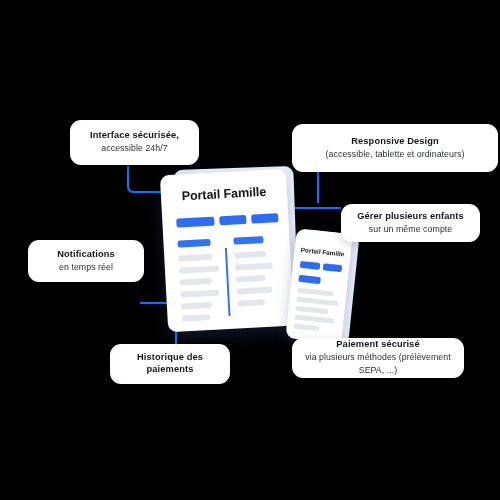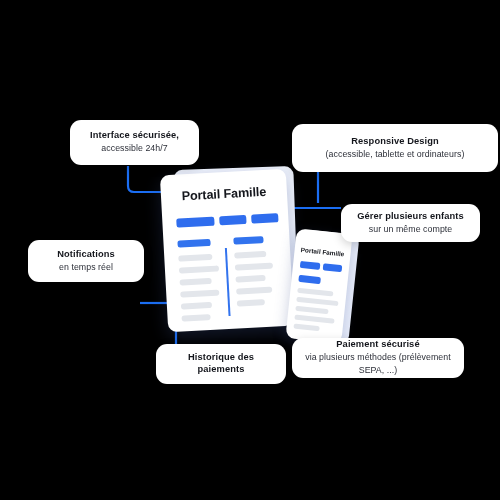--- a/index.html
+++ b/index.html
@@ -23,21 +23,21 @@
   .box .sub{
     font-size:8.8px;font-weight:400;color:#2c2f38;line-height:1.32;
     letter-spacing:.05px;margin-top:1px;
   }
 
   
   #box-interface   {left:70px; top:120px; width:129px;height:45px;}
   #box-responsive  {left:292px;top:124px; width:206px;height:48px;}
   #box-enfants     {left:341px;top:204px; width:139px;height:38px;}
   #box-notifications{left:28px;top:240px; width:116px;height:42px;}
-  #box-historique  {left:110px;top:344px; width:130px;height:40px;margin-left:46px;}
+  #box-historique  {left:110px;top:344px; width:120px;height:40px;}
   #box-paiement    {left:292px;top:338px; width:172px;height:40px;}
 
   
   #doc{
     position:absolute;left:164px;top:172px;width:126px;height:157px;
     background:#fff;border-radius:9px;
     transform:rotate(-3.1deg);
     box-shadow:0 6px 18px rgba(60,80,140,.30);
   }
   #doc-back{

